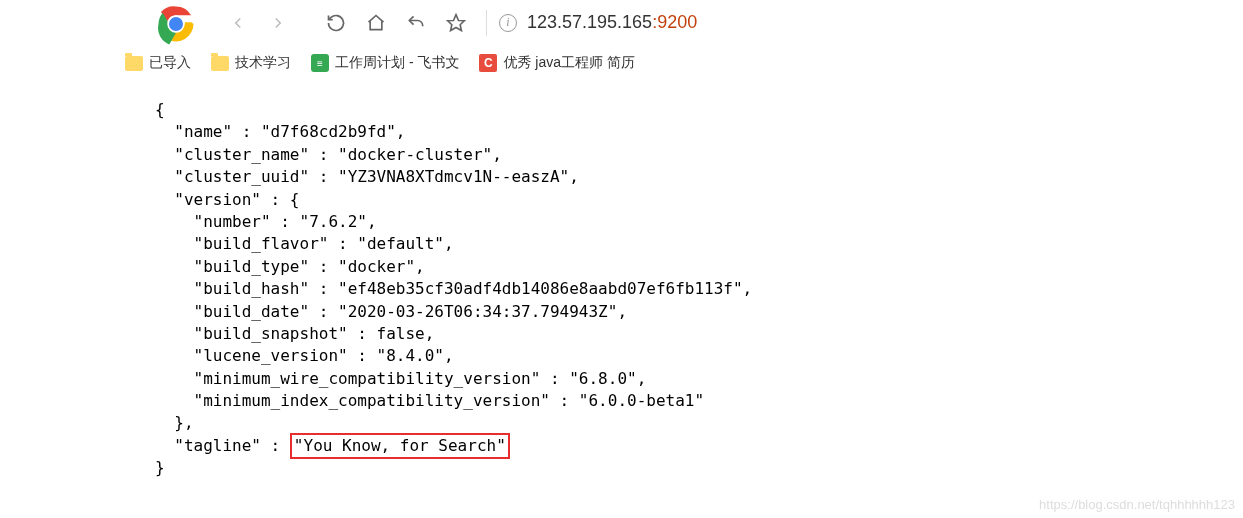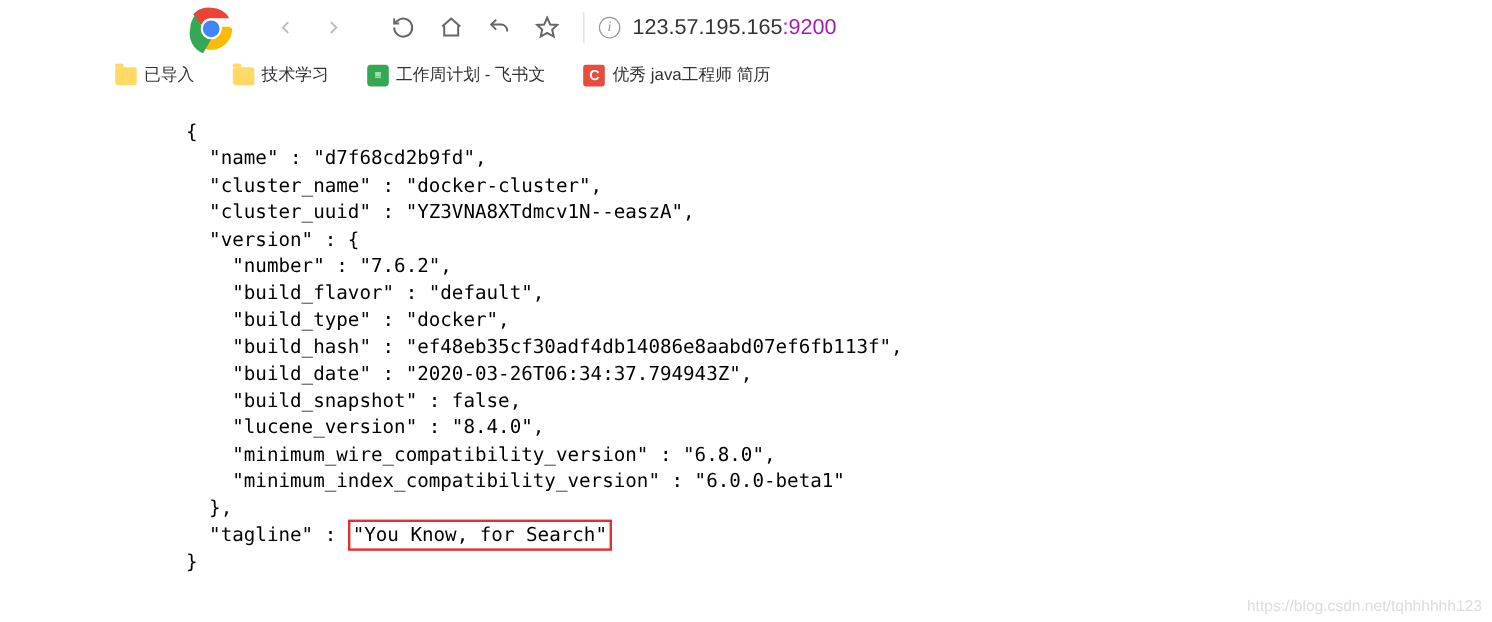--- a/index.html
+++ b/index.html
@@ -64,27 +64,27 @@
       color: #999;
       margin-right: 6px;
       font-family: Georgia, serif;
       font-style: italic;
     }
     .url-text {
       font-size: 18px;
       color: #333;
       font-family: Arial, sans-serif;
     }
-    .url-port { color: #a21caf; }
+    .url-port { color: #c2410c; }
     .bookmark-bar {
       height: 36px;
       display: flex;
       align-items: center;
-      padding-left: 88px;
-      gap: 16px;
+      padding-left: 117px;
+      gap: 4px;
       font-size: 14px;
       color: #333;
     }
     .bookmark-item {
       display: flex;
       align-items: center;
       gap: 6px;
       padding: 3px 8px;
       cursor: pointer;
       white-space: nowrap;

